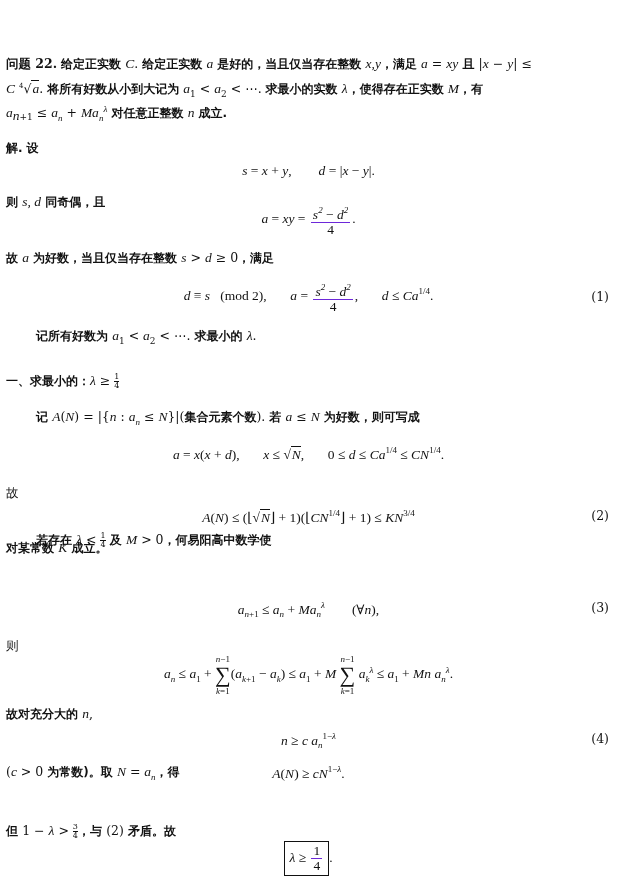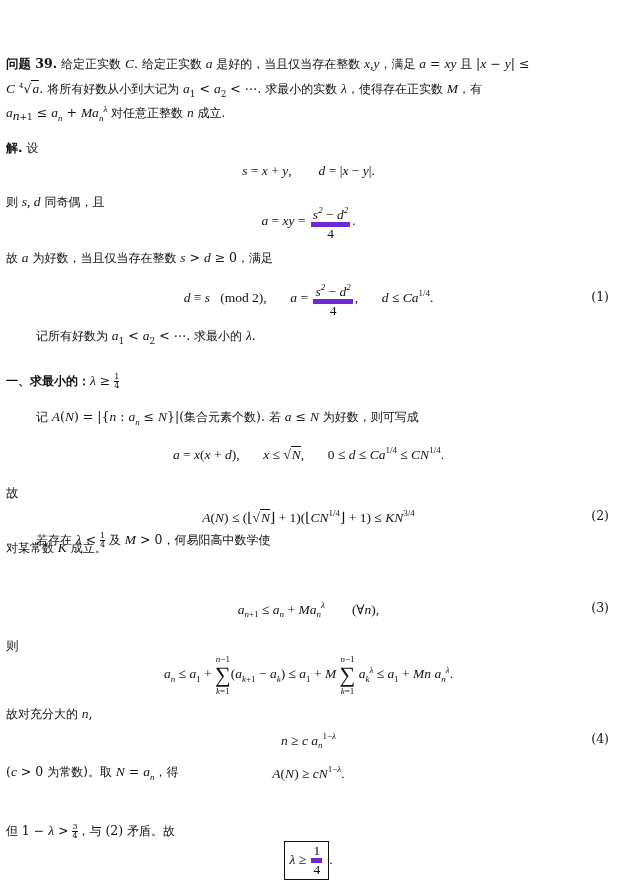--- a/index.html
+++ b/index.html
@@ -8,39 +8,39 @@
     font-family: "DejaVu Serif", "Liberation Serif", serif;
     color: #111; font-size: 12.5px;
   }
   .ln { position: absolute; left: 6px; white-space: nowrap; line-height: 16px; }
   .ind { left: 36px; }
   .center { position: absolute; left: 0; width: 617px; text-align: center; white-space: nowrap; }
   .eqno { position: absolute; right: 8px; white-space: nowrap; }
   .m { font-family: "Liberation Serif", "DejaVu Serif", serif; font-style: italic; font-size: 13.5px; }
   .r { font-style: normal; }
   .b { font-weight: bold; }
-  .cjk { font-family: "DejaVu Sans", sans-serif; font-size: 12px; }
+  .cjk { font-family: "DejaVu Sans", sans-serif; font-size: 12px; font-weight: bold; }
   .frac { display: inline-block; vertical-align: middle; text-align: center; margin: 0 2px; }
   .frac > span { display: block; line-height: 14px; }
-  .frac .num { border-bottom: 5px solid #6d28d9; padding: 0 2px; }
+  .frac .num { border-bottom: 1px solid #6d28d9; padding: 0 2px; }
   .sfrac { display: inline-block; vertical-align: middle; text-align: center; font-size: 8px; line-height: 8px; }
   .sfrac .num { border-bottom: 0.8px solid #111; display: block; }
   .sfrac .den { display: block; }
   sup, sub { font-size: 9px; }
   .sum { display: inline-block; vertical-align: middle; text-align: center; line-height: 10px; }
   .sum .op { font-size: 22px; line-height: 22px; display: block; font-style: normal; }
   .sum .lim { font-size: 9px; display: block; }
   .boxed { display: inline-block; border: 1px solid #111; padding: 2px 4px; }
   .sqrt { border-top: 1px solid #111; padding-left: 1px; }
 </style>
 </head>
 <body>
 
 <div class="ln" style="top:56px;">
-  <span class="b">问题 39.</span>
+  <span class="b">问题 22.</span>
   <span class="cjk"> 给定正实数 </span><span class="m">C</span>. <span class="cjk">给定正实数 </span><span class="m">a</span><span class="cjk"> 是好的，当且仅当存在整数 </span><span class="m">x,y</span><span class="cjk">，满足 </span><span class="m">a</span> = <span class="m">xy</span><span class="cjk"> 且 </span>|<span class="m">x</span> − <span class="m">y</span>| ≤
 </div>
 <div class="ln" style="top:78px;">
   <span class="m">C</span> <sup style="font-size:7px;">4</sup>√<span class="m sqrt">a</span>. <span class="cjk">将所有好数从小到大记为 </span><span class="m">a</span><sub>1</sub> &lt; <span class="m">a</span><sub>2</sub> &lt; ⋯. <span class="cjk">求最小的实数 </span><span class="m">λ</span><span class="cjk">，使得存在正实数 </span><span class="m">M</span><span class="cjk">，有</span>
 </div>
 <div class="ln" style="top:100px;">
   <span class="m">a</span><sub><span class="m">n</span>+1</sub> ≤ <span class="m">a<sub>n</sub></span> + <span class="m">Ma<sub>n</sub><sup>λ</sup></span><span class="cjk"> 对任意正整数 </span><span class="m">n</span><span class="cjk"> 成立.</span>
 </div>
 
 <div class="ln" style="top:140px;">

